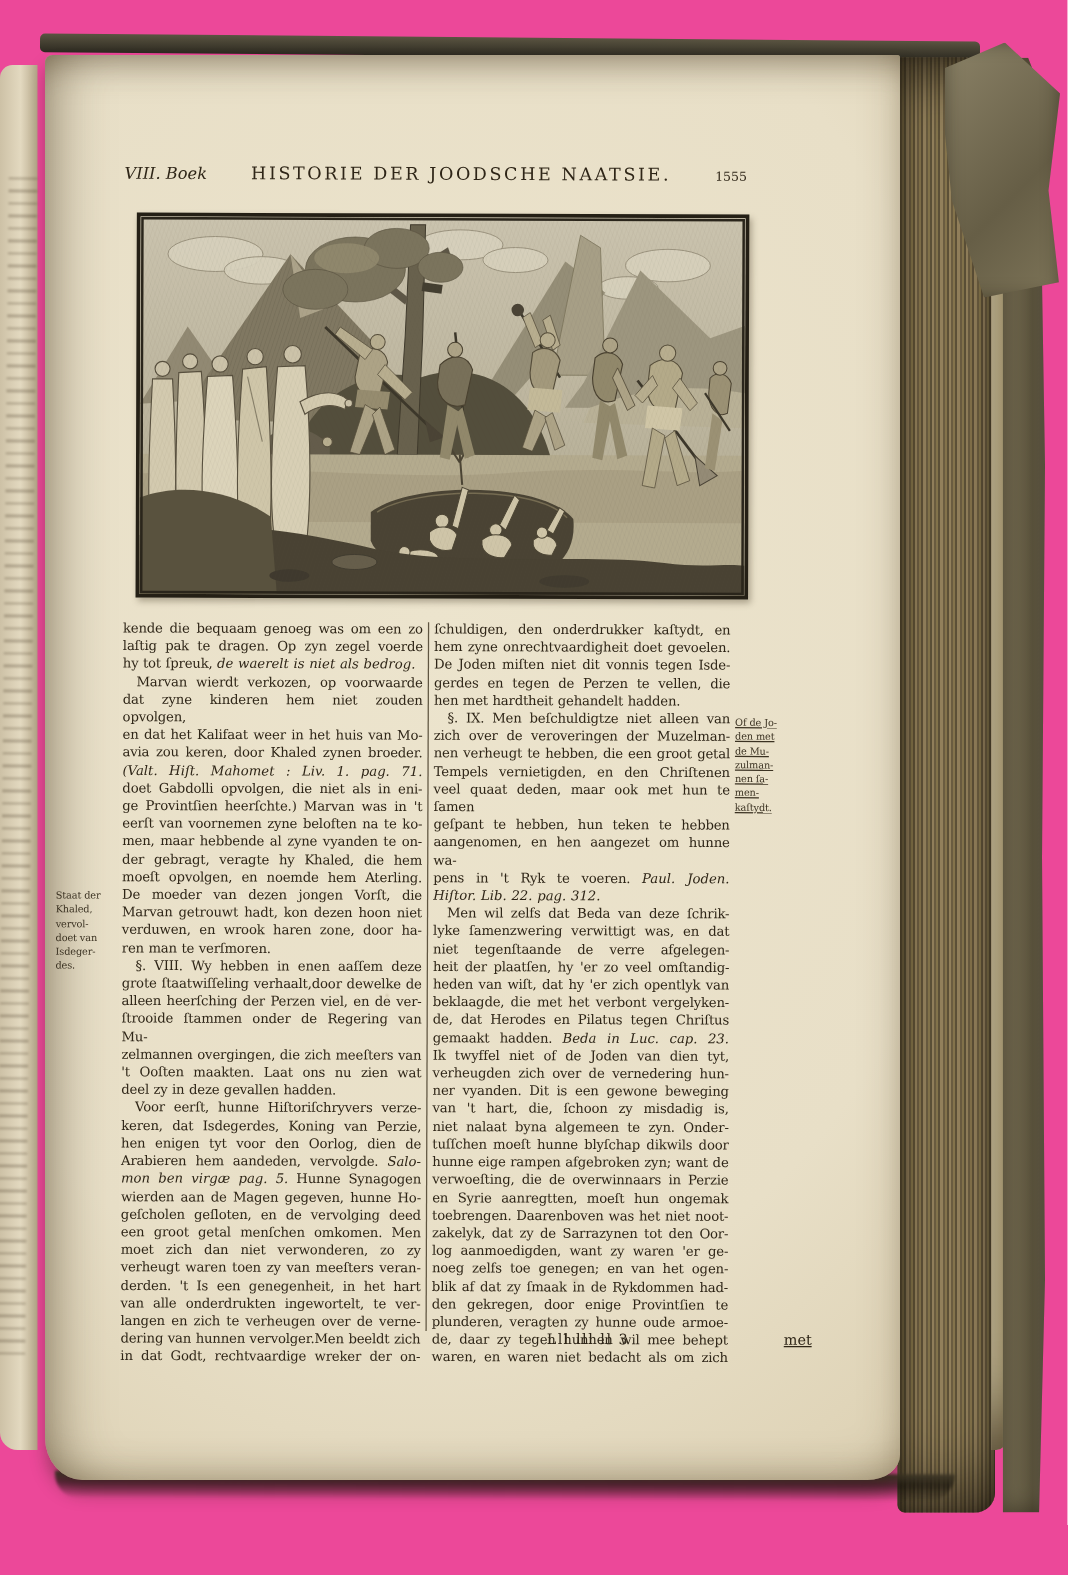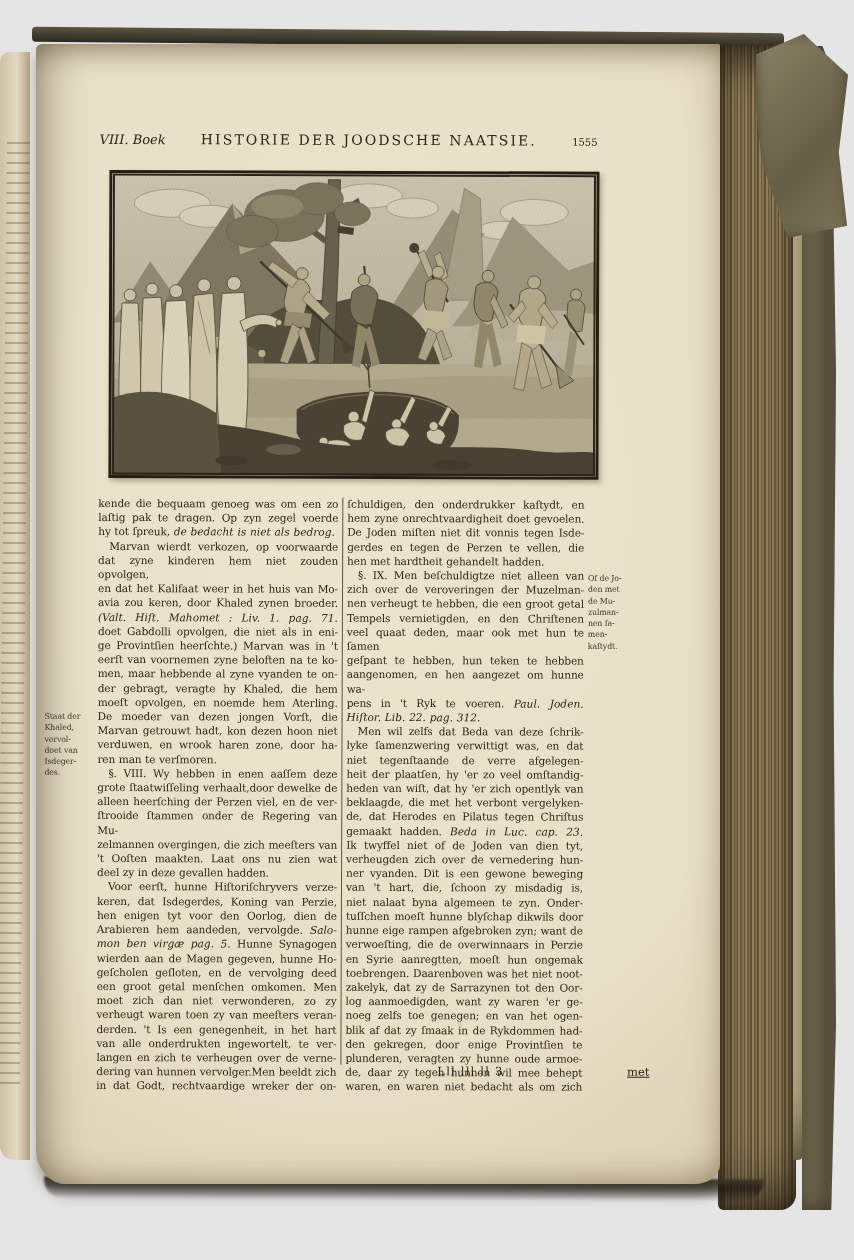--- a/index.html
+++ b/index.html
@@ -1,16 +1,16 @@
 <!DOCTYPE html>
 <html><head>
 <meta charset="utf-8">
 <style>
   html,body{margin:0;padding:0;background:#ffffff;}
-  .scene{position:relative;width:854px;height:1260px;background:#e5e5e5;overflow:hidden;
+  .scene{position:relative;width:854px;height:1260px;background:#ec4899;overflow:hidden;
          font-family:"DejaVu Serif", serif;}
 
   
   .facing-sliver{position:absolute;left:0;top:52px;width:30px;height:1108px;
       background:linear-gradient(90deg,#cdc1a6,#e3d9c0 55%,#b4a688);
       border-radius:10px 0 0 14px;}
   .facing-sliver::before{content:"";position:absolute;left:2px;top:90px;right:5px;bottom:70px;
       background:repeating-linear-gradient(to bottom,rgba(72,58,38,.5) 0 1.7px,transparent 1.7px 10px);
       filter:blur(.7px);opacity:.6;transform:rotate(.6deg);}
   .top-edge{position:absolute;left:32px;top:30px;width:752px;height:15px;
@@ -69,21 +69,21 @@
   .line{text-align:justify;text-align-last:justify;min-height:14.2px;white-space:normal;}
   .line.p-end{text-align-last:left;}
   .line.indent{text-indent:11px;}
   .it{font-style:italic;letter-spacing:0;}
   .col-divider{position:absolute;left:342px;top:498px;width:1.3px;height:567px;
       background:#463c28;opacity:.85;}
 
   .note{position:absolute;font-size:7.8px;line-height:11.3px;color:#3b3222;letter-spacing:-.1px;}
   .note .line{text-align:left;text-align-last:left;white-space:nowrap;min-height:11.3px;}
   .note-left{left:45px;top:712px;width:52px;}
-  .note-right{left:588px;top:572px;width:46px;}
+  .note-right{left:588px;top:572px;width:46px;text-decoration:underline;}
 
   .sig-row{position:absolute;left:347px;top:1064px;width:308px;display:flex;
       font-size:11.5px;line-height:14.2px;}
   .sig{margin-left:92px;letter-spacing:1.2px;}
   .catch{margin-left:auto;margin-right:4px;text-decoration:underline;}
 </style>
 </head>
 <body>
 
 <div class="scene">
@@ -280,21 +280,21 @@
         <div class="line">de Mu-</div>
         <div class="line">zulman-</div>
         <div class="line">nen ſa-</div>
         <div class="line">men-</div>
         <div class="line">kaſtydt.</div>
       </aside>
 
     <div class="col col-left">
         <div class="line">kende die bequaam genoeg was om een zo</div>
         <div class="line">laſtig pak te dragen.  Op zyn zegel voerde</div>
-        <div class="line p-end">hy tot ſpreuk, <em class="it">de bedacht is niet als bedrog.</em></div>
+        <div class="line p-end">hy tot ſpreuk, <em class="it">de waerelt is niet als bedrog.</em></div>
         <div class="line indent">Marvan wierdt verkozen, op voorwaarde</div>
         <div class="line">dat zyne kinderen hem niet zouden opvolgen,</div>
         <div class="line">en dat het Kalifaat weer in het huis van Mo-</div>
         <div class="line">avia zou keren, door Khaled zynen broeder.</div>
         <div class="line"><em class="it">(Valt. Hiſt. Mahomet : Liv. 1. pag. 71.</em></div>
         <div class="line">doet Gabdolli opvolgen, die niet als in eni-</div>
         <div class="line">ge Provintſien heerſchte.) Marvan was in 't</div>
         <div class="line">eerſt van voornemen zyne beloften na te ko-</div>
         <div class="line">men, maar hebbende al zyne vyanden te on-</div>
         <div class="line">der gebragt, veragte hy Khaled, die hem</div>

